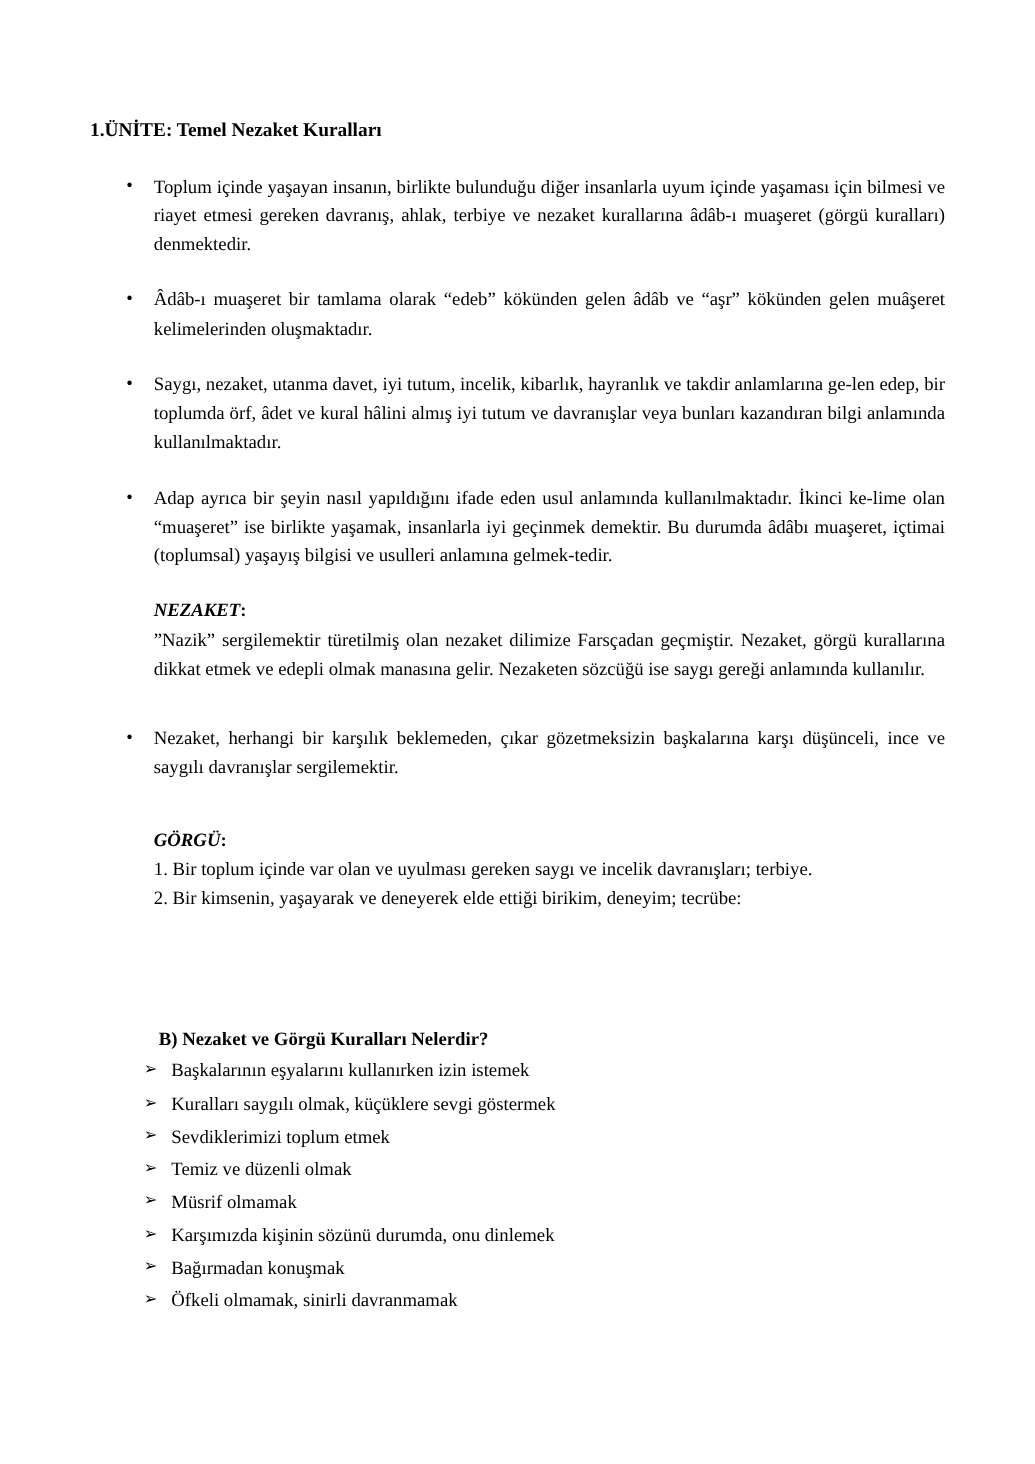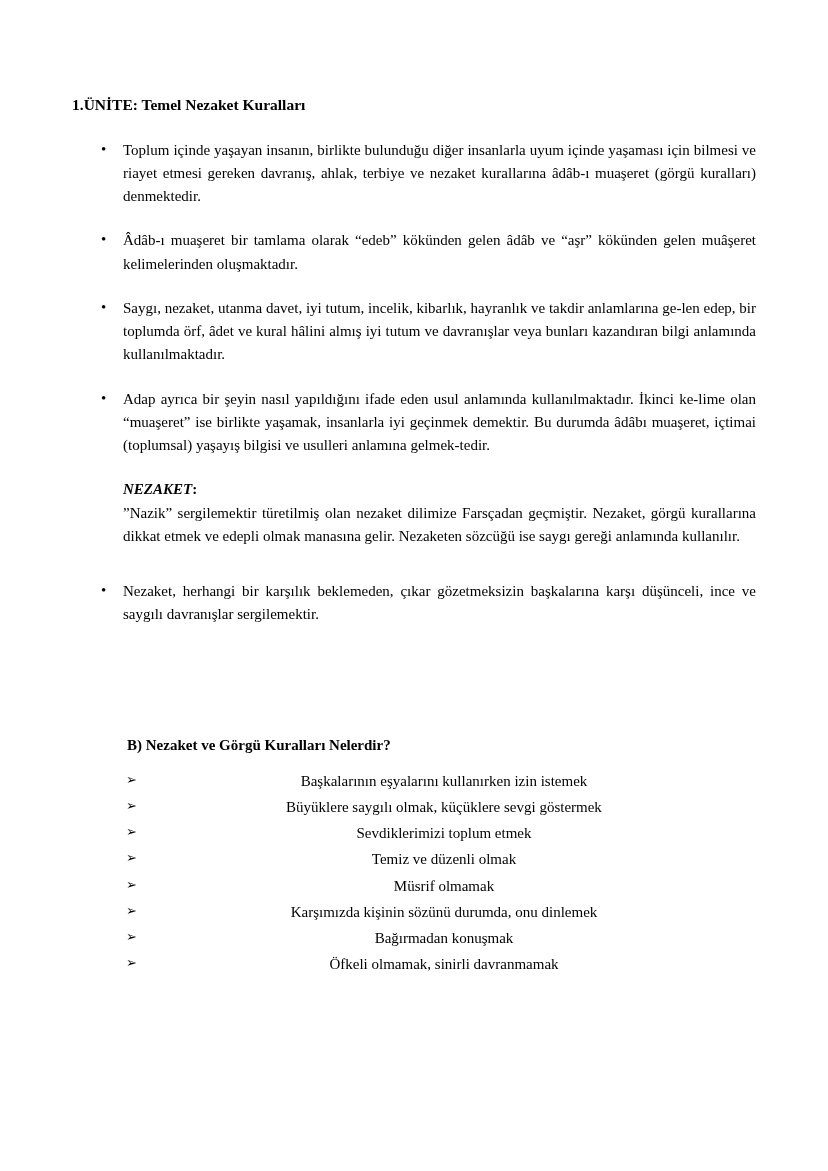--- a/index.html
+++ b/index.html
@@ -94,23 +94,22 @@
   
   .section-b-title {
     font-size: 15px;
     font-weight: bold;
     line-height: 1.2;
     margin: 0 0 4px 0;
     padding-left: 55px;
   }
   ul.arrow-list {
     list-style: none;
-    margin: 16px;
+    margin: 5px;
     padding: 0;
-    text-align: center;
   }
   ul.arrow-list > li {
     position: relative;
     padding-left: 60px;
     font-size: 15px;
     line-height: 1.55;
     margin-bottom: 3px;
   }
   ul.arrow-list > li::before {
     content: "\27A2";
@@ -152,31 +151,36 @@
   <div class="spacer-small"></div>
 
   <ul class="bullets">
     <li>
       <span>Nezaket, herhangi bir karşılık beklemeden, çıkar gözetmeksizin başkalarına karşı düşünceli, ince ve saygılı davranışlar sergilemektir.</span>
     </li>
   </ul>
 
   <div class="spacer-small"></div>
 
+  <div class="def-block">
+    <span class="def-term"><span>GÖRGÜ</span><span class="term-colon">:</span></span>
+    <span class="def-line">1. Bir toplum içinde var olan ve uyulması gereken saygı ve incelik davranışları; terbiye.</span>
+    <span class="def-line">2. Bir kimsenin, yaşayarak ve deneyerek elde ettiği birikim, deneyim; tecrübe:</span>
+  </div>
 
   <div class="spacer-large"></div>
 
   <h2 class="section-b-title">B) Nezaket ve Görgü Kuralları Nelerdir?</h2>
 
   <ul class="arrow-list">
     <li>
       <span>Başkalarının eşyalarını kullanırken izin istemek</span>
     </li>
     <li>
-      <span>Büyüklere saygılı olmak, küçüklere sevgi göstermek</span>
+      <span>Kuralları saygılı olmak, küçüklere sevgi göstermek</span>
     </li>
     <li>
       <span>Sevdiklerimizi toplum etmek</span>
     </li>
     <li>
       <span>Temiz ve düzenli olmak</span>
     </li>
     <li>
       <span>Müsrif olmamak</span>
     </li>

